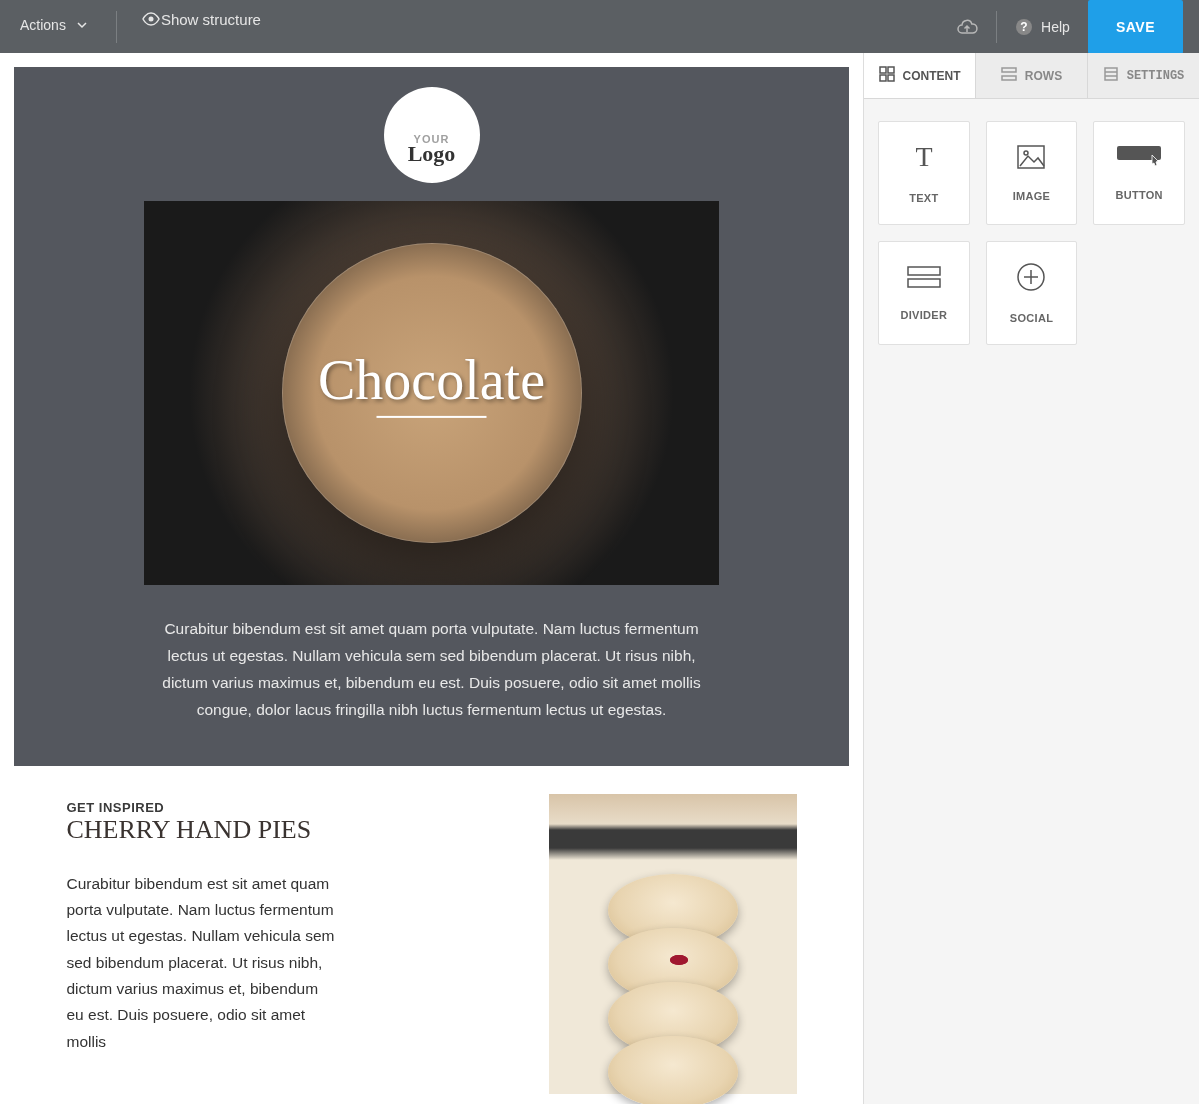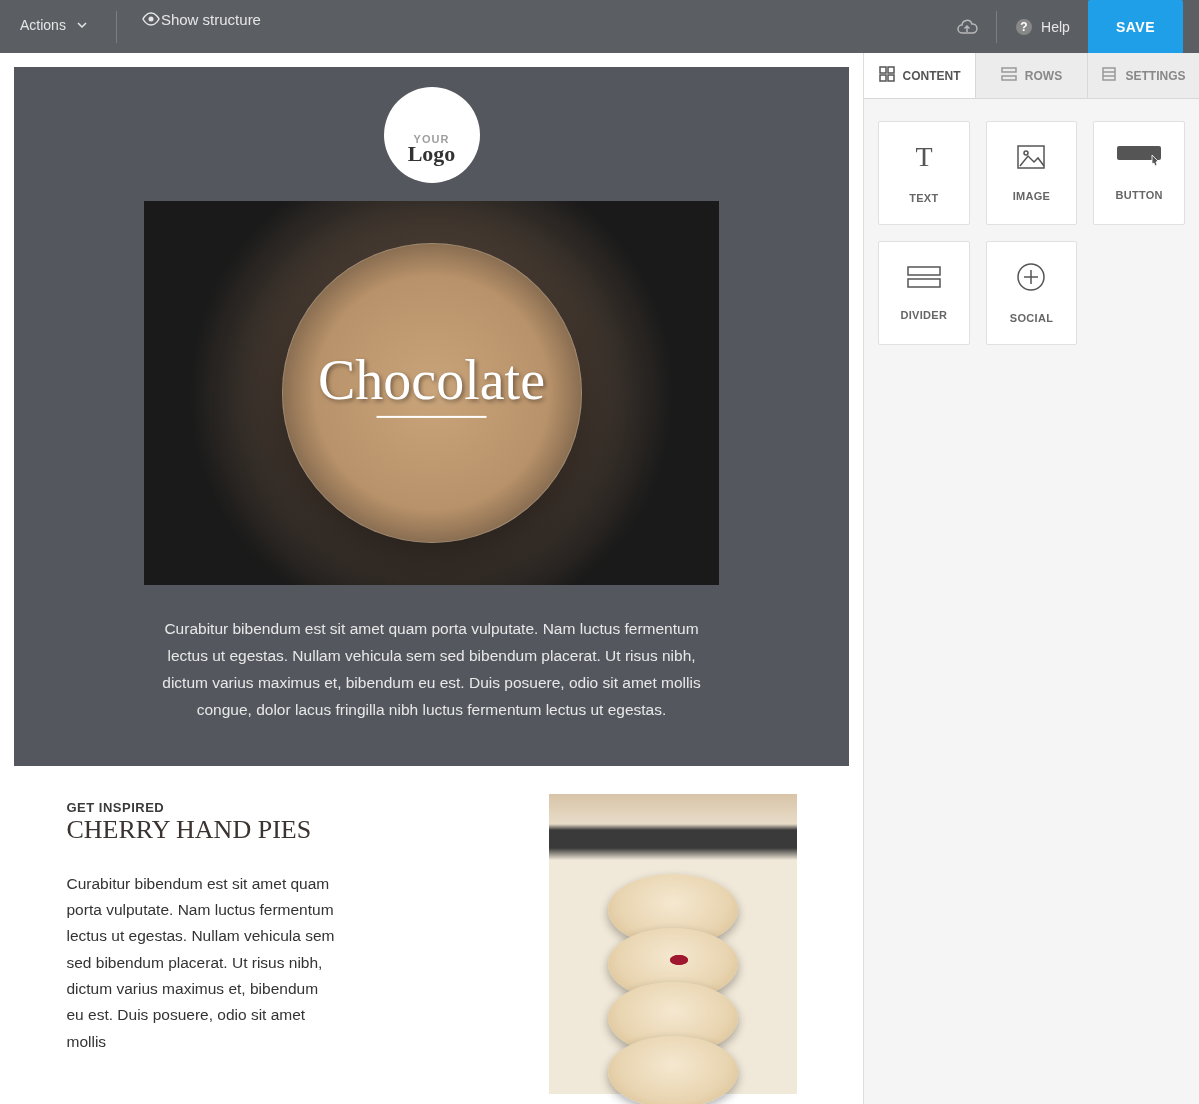--- a/index.html
+++ b/index.html
@@ -100,21 +100,21 @@
 .sidebar {
   width: 336px; background: #f5f5f5; border-left: 1px solid #ddd;
   display: flex; flex-direction: column;
 }
 .tabs { display: flex; height: 46px; border-bottom: 1px solid #d8d8d8; }
 .tab {
   flex: 1; display: flex; align-items: center; justify-content: center; gap: 8px;
   font-size: 12px; font-weight: 700; color: #888; cursor: pointer;
   background: #ececec; border-right: 1px solid #d8d8d8;
 }
-.tab:last-child { border-right: none; }
+.tab:last-child { border-right: none; font-family: Liberation Mono, monospace; }
 .tab.active { background: #fff; color: #555; }
 .blocks { padding: 22px 14px; display: grid; grid-template-columns: repeat(3, 1fr); gap: 16px; }
 .block {
   background: #fff; border: 1px solid #e0e0e0; border-radius: 2px;
   height: 104px; display: flex; flex-direction: column; align-items: center; justify-content: center;
   gap: 16px; cursor: grab;
 }
 .block-label { font-size: 11px; font-weight: 600; color: #666; letter-spacing: 0.3px; }
 .block-icon { color: #555; }
 </style>

